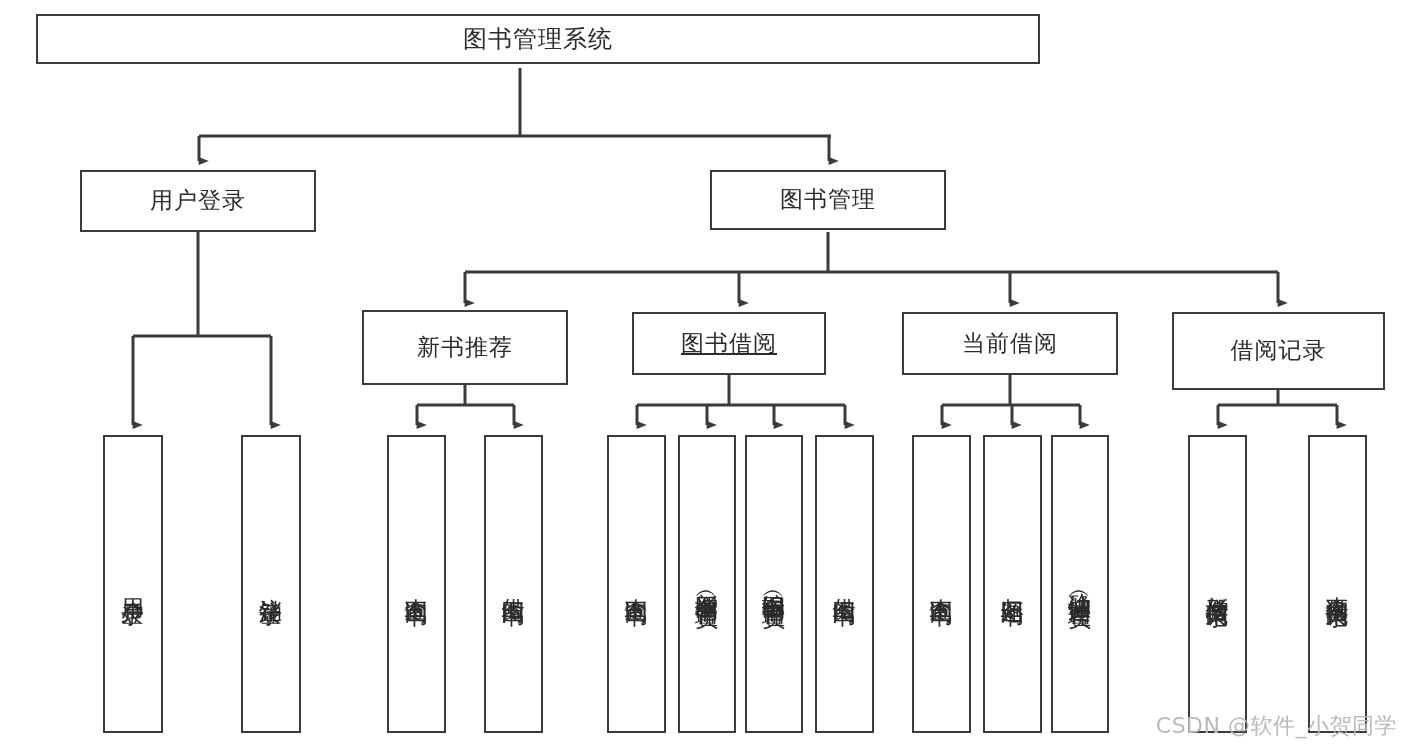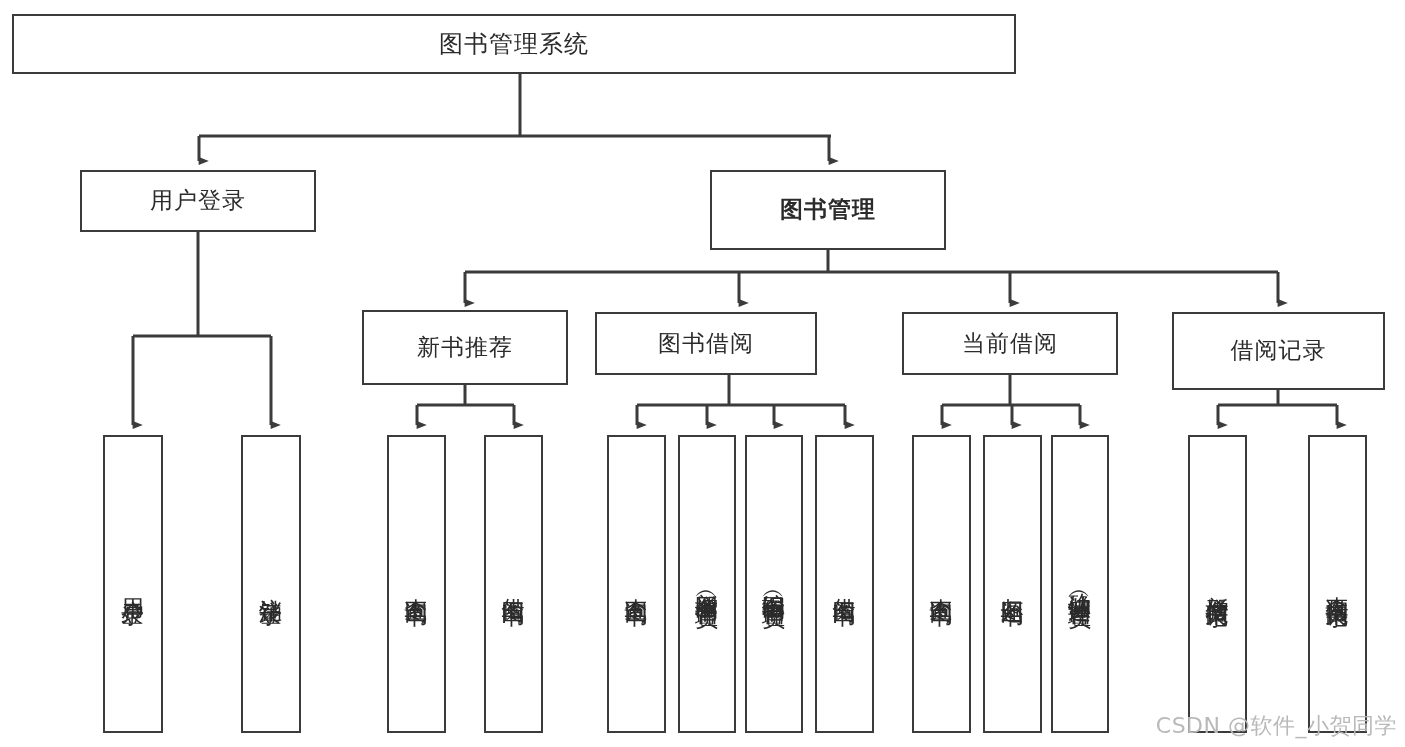--- a/index.html
+++ b/index.html
@@ -115,27 +115,27 @@
       <path d="M1012,405 L1012,425" marker-end="url(#arrowhead)"></path>
       <path d="M1080,405 L1080,425" marker-end="url(#arrowhead)"></path>
 
       <path d="M1278,375 L1278,405"></path>
       <path d="M1218,405 L1337,405"></path>
       <path d="M1218,405 L1218,425" marker-end="url(#arrowhead)"></path>
       <path d="M1337,405 L1337,425" marker-end="url(#arrowhead)"></path>
     </g>
   </svg>
 
-  <div class="node horiz root" id="node-root" style="left: 12px; top: 14px; width: 1004px; height: 60px;">图书管理系统</div>
+  <div class="node horiz root" id="node-root" style="left: 36px; top: 14px; width: 1004px; height: 50px;">图书管理系统</div>
 
   <div class="node horiz" id="node-l2-0" style="left: 80px; top: 170px; width: 236px; height: 62px;">用户登录</div>
-  <div class="node horiz" id="node-l2-1" style="left: 710px; top: 170px; width: 236px; height: 80px; font-weight: bold;">图书管理</div>
+  <div class="node horiz" id="node-l2-1" style="left: 710px; top: 170px; width: 236px; height: 60px;">图书管理</div>
 
   <div class="node horiz" id="node-l3-0" style="left: 362px; top: 310px; width: 206px; height: 75px;">新书推荐</div>
-  <div class="node horiz" id="node-l3-1" style="left: 595px; top: 312px; width: 222px; height: 63px;">图书借阅</div>
+  <div class="node horiz" id="node-l3-1" style="left: 632px; top: 312px; width: 194px; height: 63px; text-decoration: underline;">图书借阅</div>
   <div class="node horiz" id="node-l3-2" style="left: 902px; top: 312px; width: 216px; height: 63px;">当前借阅</div>
   <div class="node horiz" id="node-l3-3" style="left: 1172px; top: 312px; width: 213px; height: 78px;">借阅记录</div>
 
   <div class="node vert" id="node-leaf-0" style="left: 103px; top: 435px; width: 60px; height: 298px;">
     <span class="vlabel">用户登录</span>
   </div>
   <div class="node vert" id="node-leaf-1" style="left: 241px; top: 435px; width: 60px; height: 298px;">
     <span class="vlabel">注销登录</span>
   </div>
   <div class="node vert" id="node-leaf-2" style="left: 387px; top: 435px; width: 59px; height: 298px;">

